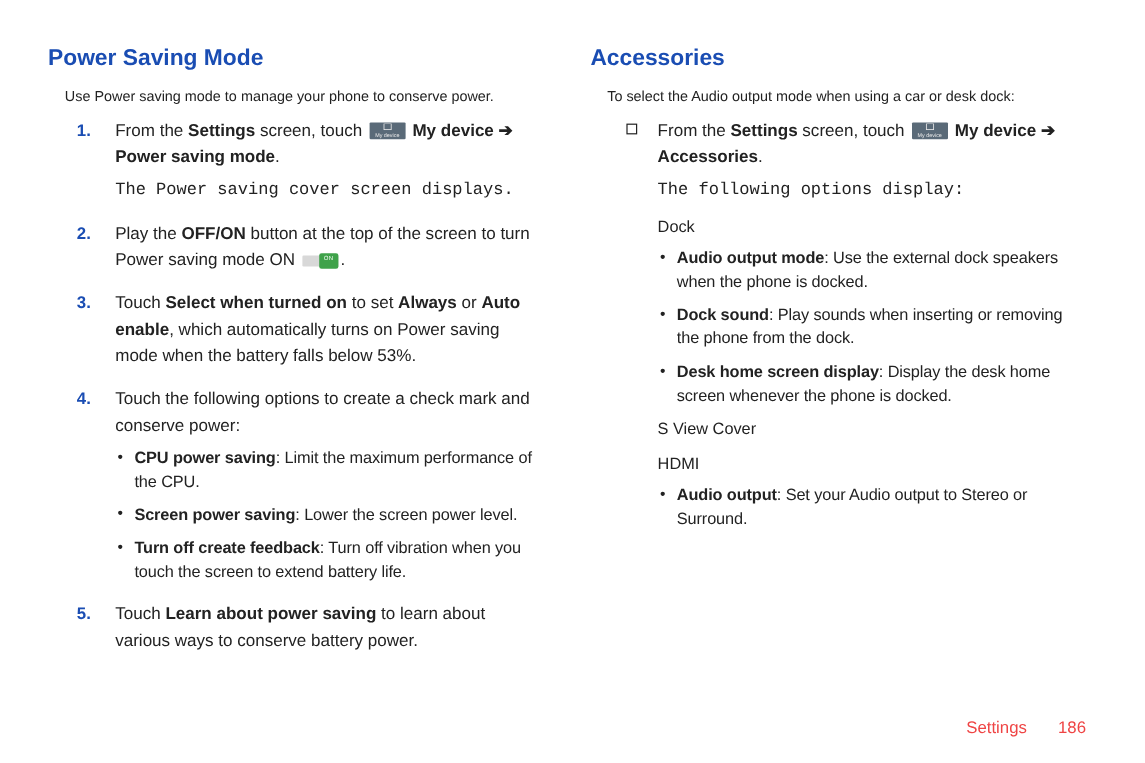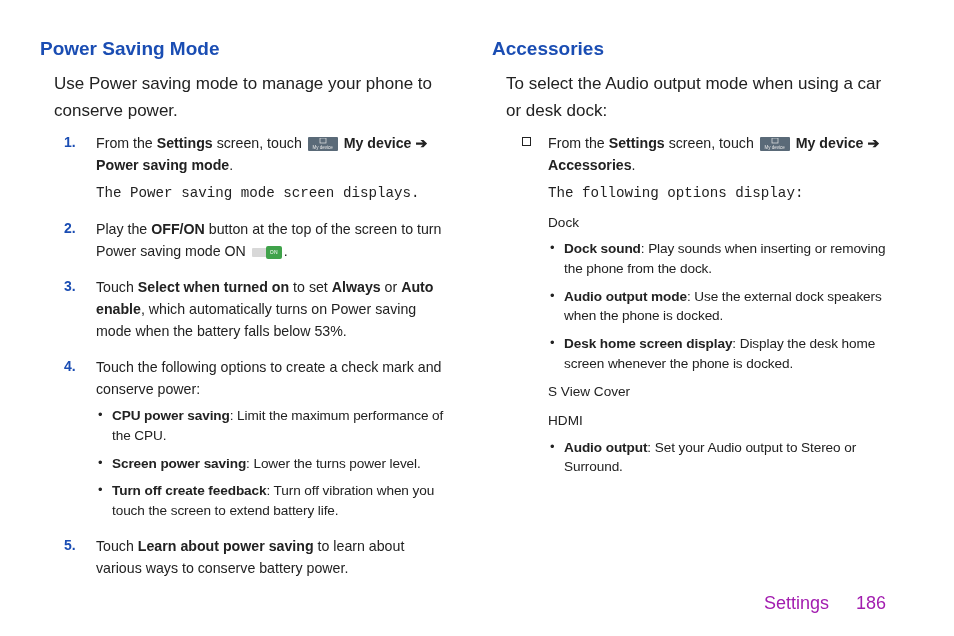--- a/index.html
+++ b/index.html
@@ -24,21 +24,21 @@
   }
   h2.section {
     font-size: 19px;
     font-weight: bold;
     color: #1a4db3;
     margin: 0 0 8px 0;
     font-family: Arial, sans-serif;
   }
   .intro {
     margin: 0 0 8px 14px;
-    font-size: 17px;
+    font-size: 12px;
   }
   ol.steps {
     list-style: none;
     margin: 0 0 0 30px;
     padding: 0;
   }
   ol.steps > li {
     position: relative;
     margin: 0 0 14px 22px;
     padding-left: 4px;
@@ -137,23 +137,23 @@
     background: #fff;
   }
   .subhead {
     font-weight: normal;
     font-size: 13.6px;
     margin: 8px 0 6px 0;
   }
   .footer {
     position: absolute;
     bottom: 22px;
-    right: 68px;
-    font-size: 18px;
-    color: #a21caf;
+    right: 49px;
+    font-size: 14px;
+    color: #ef4444;
   }
   .footer .pg { margin-left: 22px; }
   .narrow { font-stretch: condensed; letter-spacing: -0.2px; }
 </style>
 </head>
 <body>
 
 <div class="page">
 
   <div class="col">
@@ -162,41 +162,41 @@
 
     <ol class="steps">
 
       <li>
         <span class="num">1.</span>
         <span>From the </span><span class="b">Settings</span><span> screen, touch </span><span class="icon-mydevice"><svg width="8" height="6" viewBox="0 0 8 6">
               <rect x="1" y="0" width="6" height="5" fill="none" stroke="#e8e8e8" stroke-width="0.7"></rect>
             </svg></span><span class="b"> My device </span><span class="b arrow">➔</span>
         <br>
         <span class="b">Power saving mode</span><span>.</span>
-        <div class="sub">The Power saving mode screen displays.</div>
+        <div class="sub">The Power saving cover screen displays.</div>
       </li>
 
       <li>
         <span class="num">2.</span>
         <span>Play the </span><span class="b">OFF/ON</span><span> button at the top of the screen to turn Power saving mode ON </span><span class="icon-on"><span class="track"></span><span class="knob">
               <span>ON</span>
             </span></span><span>.</span>
       </li>
 
       <li>
         <span class="num">3.</span>
         <span>Touch </span><span class="b">Select when turned on</span><span> to set </span><span class="b">Always</span><span> or </span><span class="b">Auto enable</span><span>, which automatically turns on Power saving mode when the battery falls below 53%.</span>
       </li>
 
       <li>
         <span class="num">4.</span>
         <span>Touch the following options to create a check mark and conserve power:</span>
         <ul class="bullets tight narrow">
           <li><span class="b">CPU power saving</span><span>: Limit the maximum performance of the CPU.</span></li>
-          <li><span class="b">Screen power saving</span><span>: Lower the turns power level.</span></li>
+          <li><span class="b">Screen power saving</span><span>: Lower the screen power level.</span></li>
           <li><span class="b">Turn off create feedback</span><span>: Turn off vibration when you touch the screen to extend battery life.</span></li>
         </ul>
       </li>
 
       <li>
         <span class="num">5.</span>
         <span>Touch </span><span class="b">Learn about power saving</span><span> to learn about various ways to conserve battery power.</span>
       </li>
 
     </ol>
@@ -210,22 +210,22 @@
       <li>
         <span>From the </span><span class="b">Settings</span><span> screen, touch </span><span class="icon-mydevice"><svg width="8" height="6" viewBox="0 0 8 6">
               <rect x="1" y="0" width="6" height="5" fill="none" stroke="#e8e8e8" stroke-width="0.7"></rect>
             </svg></span><span class="b"> My device </span><span class="b arrow">➔</span>
         <br>
         <span class="b">Accessories</span><span>.</span>
         <div class="sub">The following options display:</div>
 
         <div class="subhead">Dock</div>
         <ul class="bullets tight narrow">
+          <li><span class="b">Audio output mode</span><span>: Use the external dock speakers when the phone is docked.</span></li>
           <li><span class="b">Dock sound</span><span>: Play sounds when inserting or removing the phone from the dock.</span></li>
-          <li><span class="b">Audio output mode</span><span>: Use the external dock speakers when the phone is docked.</span></li>
           <li><span class="b">Desk home screen display</span><span>: Display the desk home screen whenever the phone is docked.</span></li>
         </ul>
 
         <div class="subhead">S View Cover</div>
 
         <div class="subhead">HDMI</div>
         <ul class="bullets tight narrow">
           <li><span class="b">Audio output</span><span>: Set your Audio output to Stereo or Surround.</span></li>
         </ul>
       </li>

